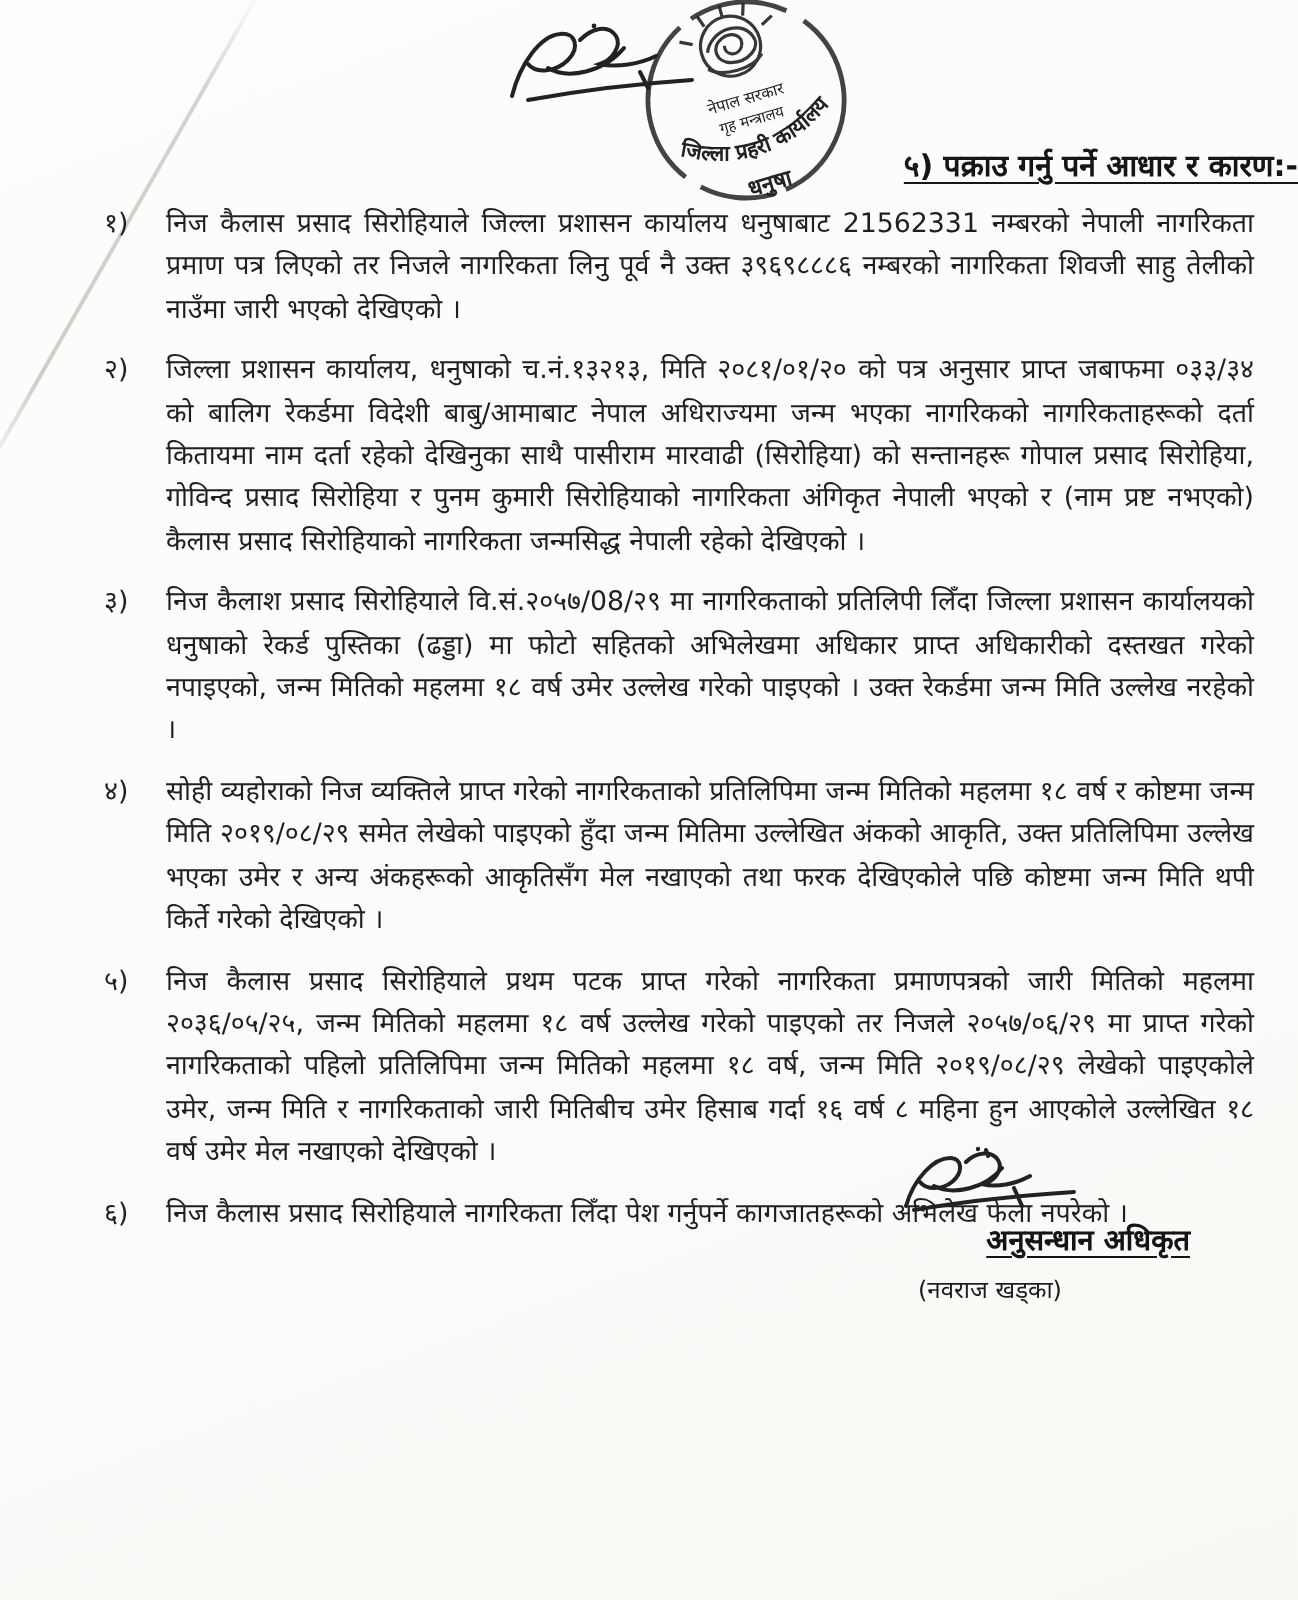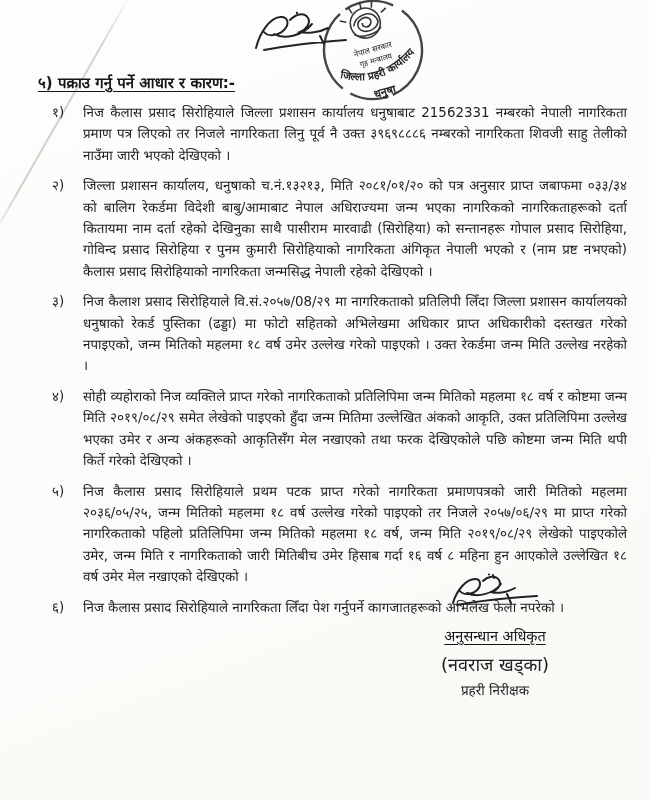--- a/index.html
+++ b/index.html
@@ -25,26 +25,27 @@
     pointer-events: none;
   }
   .stamp-svg { position: absolute; left: 243px; top: 0px; }
   .topsig-svg { position: absolute; left: 250px; top: 10px; }
   .content {
     position: absolute;
     left: 0; top: 72px;
     width: 649px;
   }
   .heading {
-    margin: 0 0 10px 38px;
+    margin: 0 0 10px 52px;
     font-size: 15px;
     font-weight: bold;
     text-decoration: underline;
     text-underline-offset: 3px;
     color: #161616;
+    text-align: right;
   }
   .points { margin: 0 22px 0 52px; }
   .point {
     display: flex;
     gap: 7px;
     margin-bottom: 9px;
     font-size: 13.4px;
     line-height: 21.4px;
     color: #1f1f1f;
   }
@@ -61,27 +62,28 @@
   }
   .sig-block {
     position: absolute;
     left: 395px; top: 573px;
     width: 200px;
     text-align: center;
   }
   .sig-block svg { display: block; margin: 0 auto -4px auto; }
   .sig-title {
     font-size: 14.5px;
-    font-weight: normal;
+    font-weight: bold;
     text-decoration: underline;
     text-underline-offset: 3px;
     color: #141414;
-    margin: 16px 0 7px 0;
+    margin: 0 0 7px 0;
+    text-align: right;
   }
-  .sig-name { font-size: 18px; margin: 0 0 5px 0; color: #1d1d1d; }
+  .sig-name { font-size: 12px; margin: 0 0 5px 0; color: #1d1d1d; }
   .sig-desig { font-size: 13.5px; margin: 0; color: #1d1d1d; }
   .ink { stroke: #222; fill: none; }
 </style>
 </head>
 <body>
 
 <div class="page">
 
   <div class="crease"></div>
 
@@ -142,16 +144,15 @@
     </div>
   </div>
 
   <div class="sig-block">
     <svg width="100" height="40" viewBox="0 0 100 40">
       <path class="ink" stroke-width="2" stroke-linecap="round" d="M8,30 C12,16 22,6 30,6 C36,6 37,13 31,18 C26,22 18,22 15,18 M22,20 C32,25 48,21 56,11 M38,8 C43,3 51,2 54,7 C57,12 52,18 46,19 C53,21 63,19 70,15 M12,32 C34,28 62,25 92,23 M62,21 L66,30 M48,2 L49,5"></path>
       <circle cx="44" cy="1.5" r="1.1" fill="#222" stroke="none"></circle>
     </svg>
     <p class="sig-title">अनुसन्धान अधिकृत</p>
     <p class="sig-name">(नवराज खड्का)</p>
-    <p class="sig-desig">प्रहरी निरीक्षक</p>
   </div>
 
 </div>
 
 </body></html>

